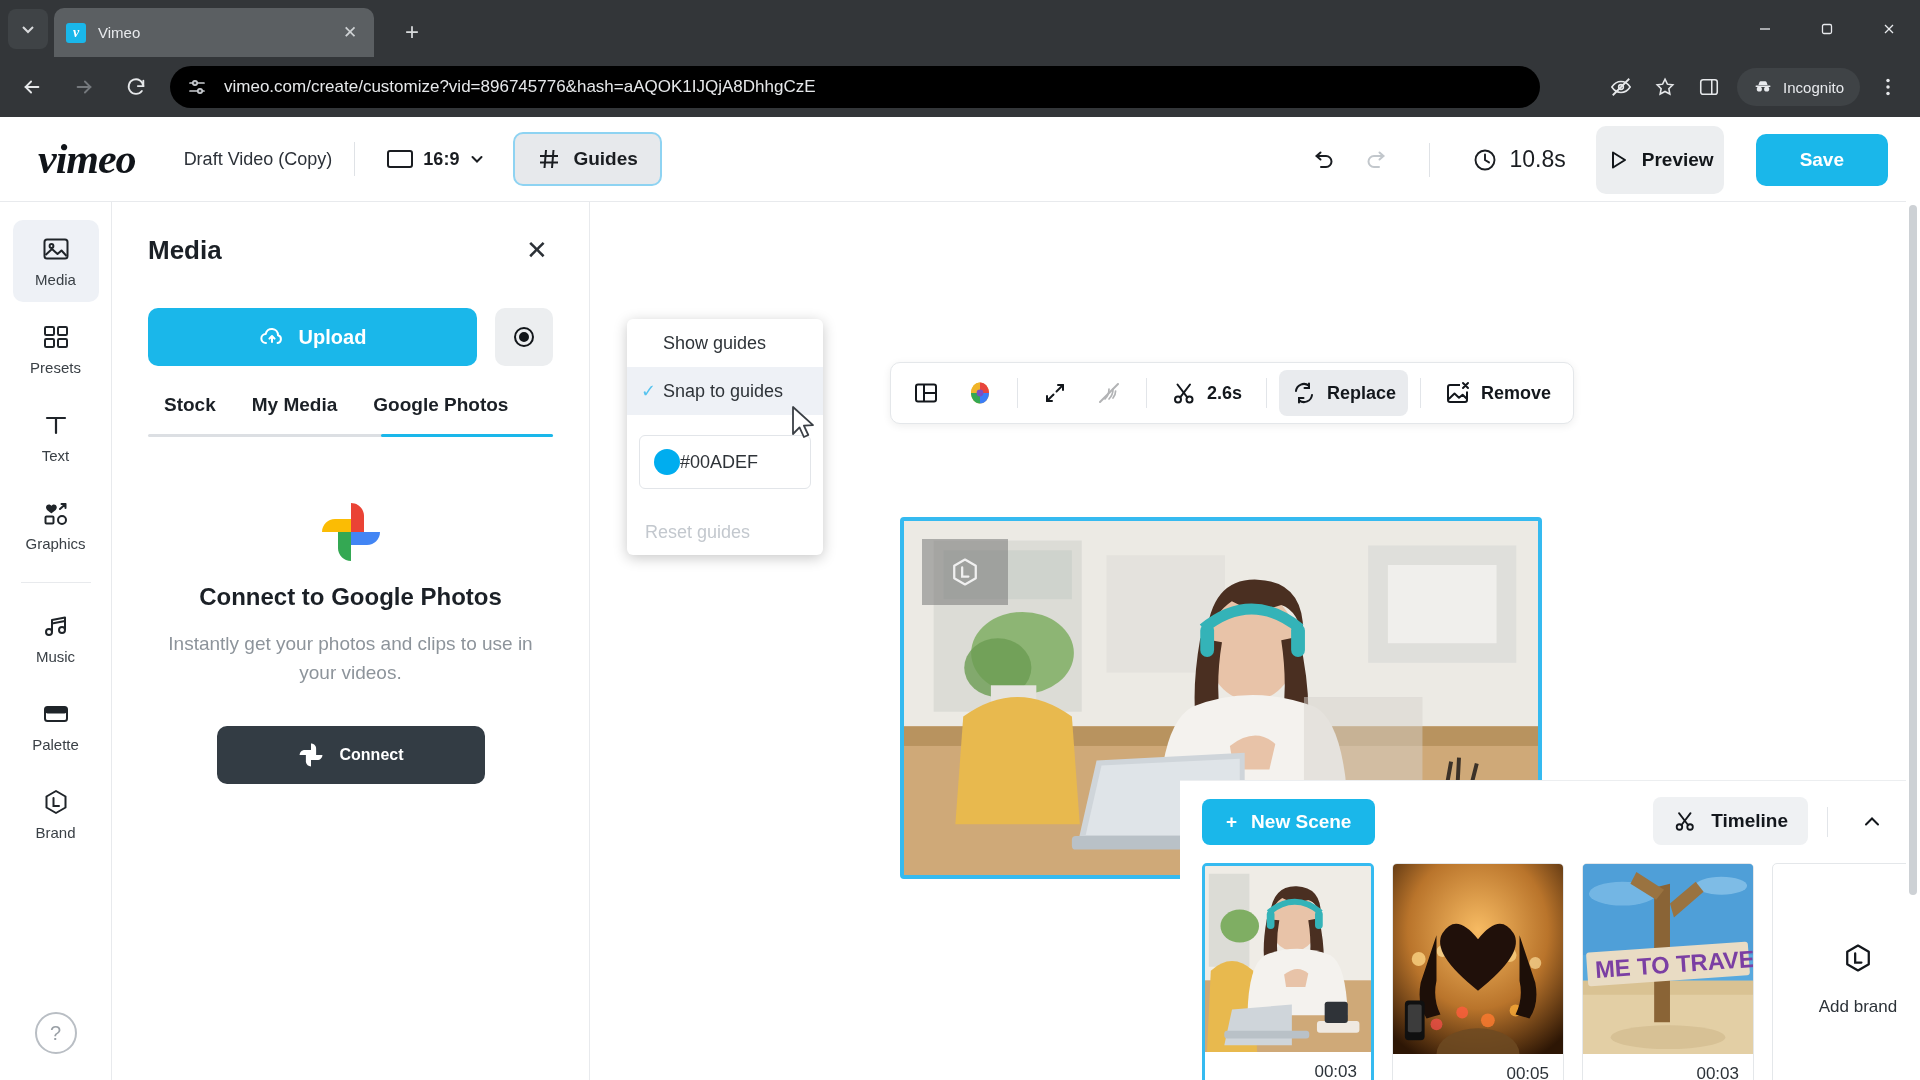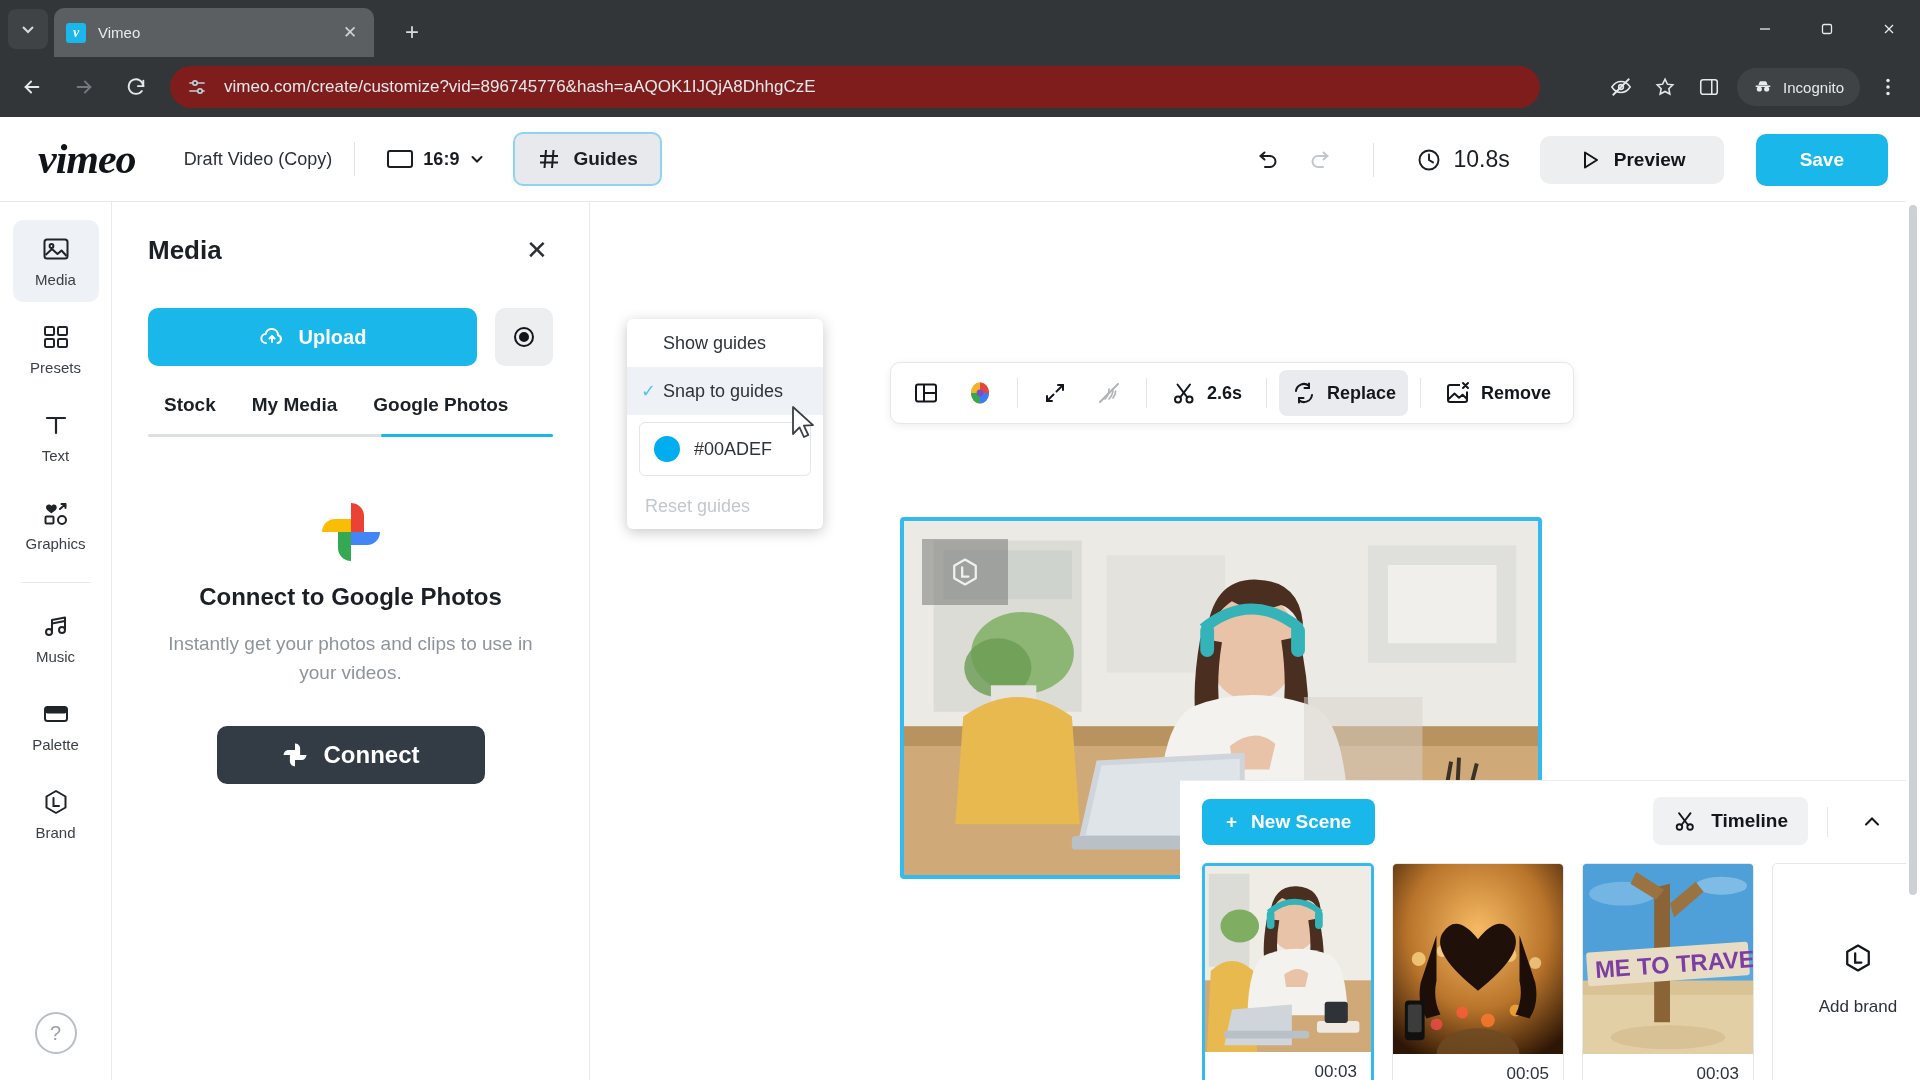--- a/index.html
+++ b/index.html
@@ -60,21 +60,21 @@
     background: #333639; display: flex; align-items: center;
   }
   .nav-btn {
     width: 40px; height: 40px; margin-left: 12px;
     display: flex; align-items: center; justify-content: center;
     border-radius: 50%;
   }
   .nav-btn svg { width: 22px; height: 22px; }
   .omnibox {
     position: absolute; left: 170px; top: 9px; width: 1370px; height: 42px;
-    background: #7f1d1d; border-radius: 21px;
+    background: #000000; border-radius: 21px;
     display: flex; align-items: center; padding: 0 16px;
   }
   .omnibox-icon { width: 22px; height: 22px; flex: none; margin-right: 16px;
     display: flex; align-items: center; justify-content: center; }
   .omnibox-url {
     color: #e6e8ea; font-size: 17px; white-space: nowrap; overflow: hidden;
     flex: 1;
   }
   .omni-right { position: absolute; right: 12px; top: 9px; display: flex; align-items: center; gap: 4px; }
   .omni-icon-btn {
@@ -130,22 +130,22 @@
   .icon-btn {
     width: 48px; height: 48px; display: flex; align-items: center;
     justify-content: center;
   }
   .icon-btn svg { width: 26px; height: 26px; }
   .dur-chip {
     display: flex; align-items: center; gap: 12px; padding: 0 14px;
     font-size: 23px; color: #1a1d21;
   }
   .preview-btn {
-    display: flex; align-items: center; gap: 12px; height: 48px;
-    padding: 0 38px; background: #eceef0; border-radius: 10px;
+    display: flex; align-items: center; gap: 12px; height: 68px;
+    padding: 0 10px; background: #eceef0; border-radius: 10px;
     font-size: 19px; font-weight: bold; color: #12161a; margin-left: 10px;
   }
   .save-btn {
     height: 52px; padding: 0 44px; background: #1ab7ea; border-radius: 10px;
     color: #fff; font-size: 19px; font-weight: bold;
     display: flex; align-items: center; justify-content: center; margin-left: 26px;
   }
 
   
   .guides-menu {
@@ -153,22 +153,22 @@
     background: #fff; border-radius: 6px;
     box-shadow: 0 3px 14px rgba(0,0,0,.22); padding: 0 0; z-index: 40;
   }
   .gm-item {
     height: 48px; display: flex; align-items: center; padding: 0 14px;
     font-size: 18px; color: #2e3338;
   }
   .gm-item.checked { background: #eef1f6; }
   .gm-check { width: 22px; color: #55c3ef; font-size: 18px; flex: none; }
   .gm-swatch-row {
-    margin: 7px 12px; height: 54px; border: 1px solid #e2e5e9;
-    border-radius: 6px; display: flex; align-items: center; padding: 0 14px; gap: 14px;
+    margin: 20px 12px; height: 54px; border: 1px solid #e2e5e9;
+    border-radius: 6px; display: flex; align-items: center; padding: 0 14px; 
   }
   .gm-dot { width: 26px; height: 26px; border-radius: 50%; flex: none; }
   .gm-hex { font-size: 18px; color: #2e3338; }
   .gm-reset { height: 46px; display: flex; align-items: center; padding: 0 18px;
     font-size: 18px; color: #c3c8ce; }
   .cursor-arrow { position: absolute; left: 790px; top: 288px; z-index: 45; }
 
   
   .rail {
     position: absolute; left: 0; top: 85px; width: 112px; bottom: 0;
@@ -217,21 +217,21 @@
     position: relative;
   }
   .tab-underline { height: 3px; background: #dcdfe3; border-radius: 2px; }
   .tab-underline .active-seg { height: 3px; background: #1ab7ea; border-radius: 2px; }
   .empty-state { margin-top: 62px; text-align: center; }
   .gphotos-logo { width: 66px; height: 66px; margin: 0 auto; }
   .empty-title { margin-top: 14px; font-size: 24px; font-weight: bold; color: #1b2026; }
   .empty-sub { margin-top: 18px; font-size: 19px; color: #8d949b; line-height: 1.55; padding: 0 20px; }
   .connect-btn {
     margin: 38px auto 0; width: 268px; height: 58px; background: #333c44;
-    border-radius: 10px; color: #fff; font-size: 24px; font-weight: bold;
+    border-radius: 10px; color: #fff; font-size: 16px; font-weight: bold;
     display: flex; align-items: center; justify-content: center; gap: 16px;
   }
 
   
   .stage {
     position: absolute; left: 590px; top: 85px; right: 0; bottom: 0; background: #fff;
   }
   .canvas-toolbar {
     position: absolute; left: 300px; top: 160px; height: 62px;
     background: #fff; border: 1px solid #e4e7ea; border-radius: 10px;

